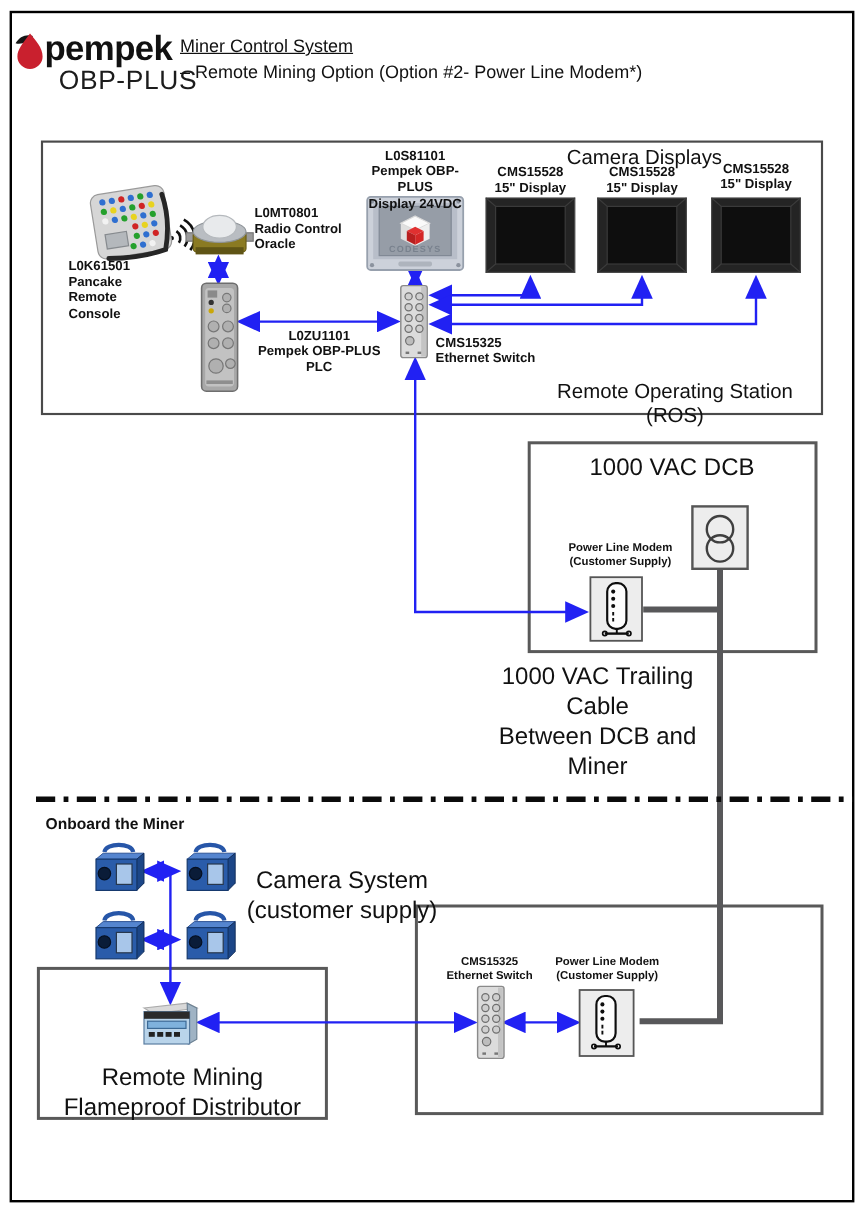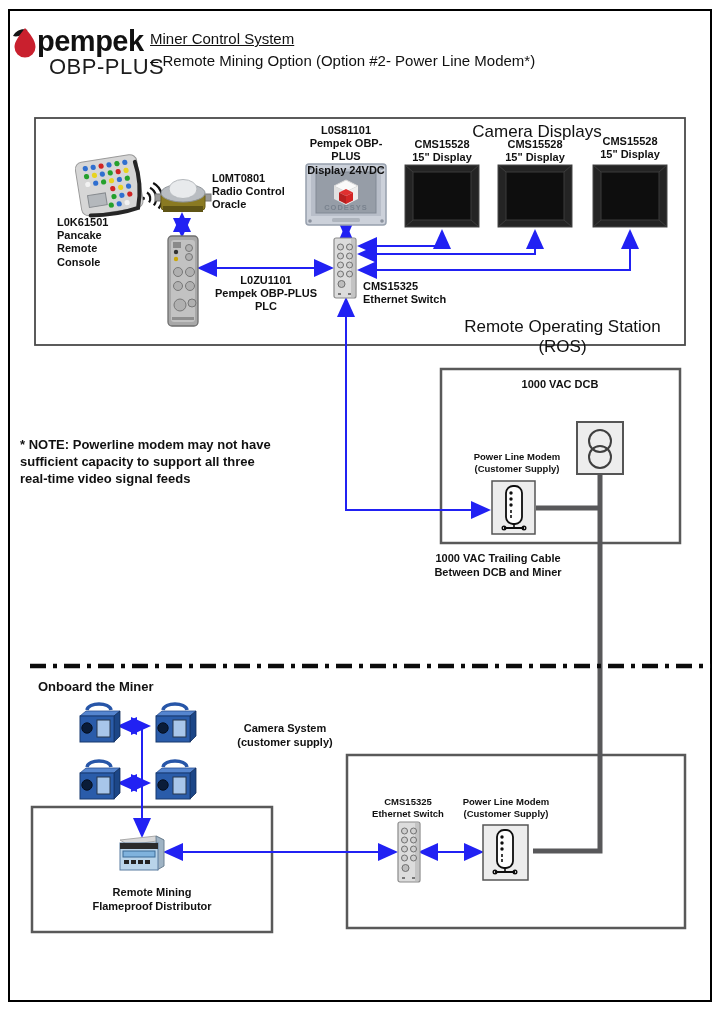--- a/index.html
+++ b/index.html
@@ -4,21 +4,21 @@
 <style>
   html,body{margin:0;padding:0;background:#fff;}
   #page{position:relative;width:720px;height:1018px;background:#fff;
         font-family:"Liberation Sans",sans-serif;color:#111;overflow:hidden;}
   #lines{position:absolute;left:0;top:0;width:720px;height:1018px;}
   .abs{position:absolute;}
   .pre{white-space:pre-line;}
   .lbl{font-weight:bold;font-size:11px;line-height:1.2;}
   .lbl-sm{font-weight:bold;font-size:9.5px;line-height:1.25;}
   .sec{font-weight:normal;font-size:17px;}
-  .sec14{font-weight:bold;font-size:11px;line-height:1.25;}
+  .sec14{font-weight:normal;font-size:20px;line-height:1.25;}
   .ctr{text-align:center;}
   .note{font-weight:bold;font-size:13px;line-height:1.3;}
   .brand{font-size:29px;font-weight:bold;letter-spacing:-0.5px;line-height:1;}
   .brand-sub{font-size:22px;font-weight:400;letter-spacing:0.5px;line-height:1;color:#1c1c1c;}
   .doc-title{font-size:15px;line-height:1.45;}
   .codesys-txt{font-size:7.5px;font-weight:bold;letter-spacing:1px;color:#79828e;text-align:center;}
 </style>
 </head>
 <body>
 
@@ -248,23 +248,20 @@
 Ethernet Switch</div>
   <div class="abs sec" style="left:457px;top:122px;width:160px;text-align:center;">Camera Displays</div>
   <div class="abs lbl pre ctr" style="left:402px;top:138px;width:80px;">CMS15528
 15" Display</div>
   <div class="abs lbl pre ctr" style="left:495px;top:138px;width:80px;">CMS15528
 15" Display</div>
   <div class="abs lbl pre ctr" style="left:590px;top:135px;width:80px;">CMS15528
 15" Display</div>
   <div class="abs sec" style="left:440px;top:317px;width:245px;text-align:center;">Remote Operating Station (ROS)</div>
 
-  <div class="abs note pre" style="left:20px;top:437px;">* NOTE: Powerline modem may not have
-sufficient capacity to support all three
-real-time video signal feeds</div>
 
   <div class="abs sec14" style="left:480px;top:378px;width:160px;text-align:center;">1000 VAC DCB</div>
   <div class="abs lbl-sm pre ctr" style="left:462px;top:451px;width:110px;">Power Line Modem
 (Customer Supply)</div>
   <div class="abs sec14 pre ctr" style="left:402px;top:552px;width:192px;">1000 VAC Trailing Cable
 Between DCB and Miner</div>
 
   <div class="abs note" style="left:38px;top:679px;">Onboard the Miner</div>
   <div class="abs sec14 pre ctr" style="left:205px;top:722px;width:160px;">Camera System
 (customer supply)</div>

